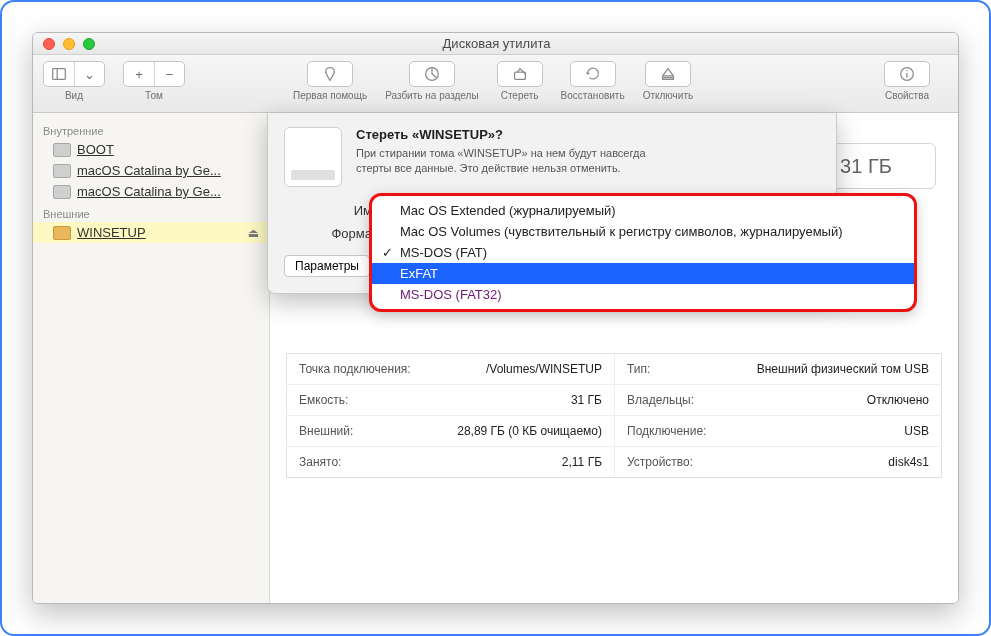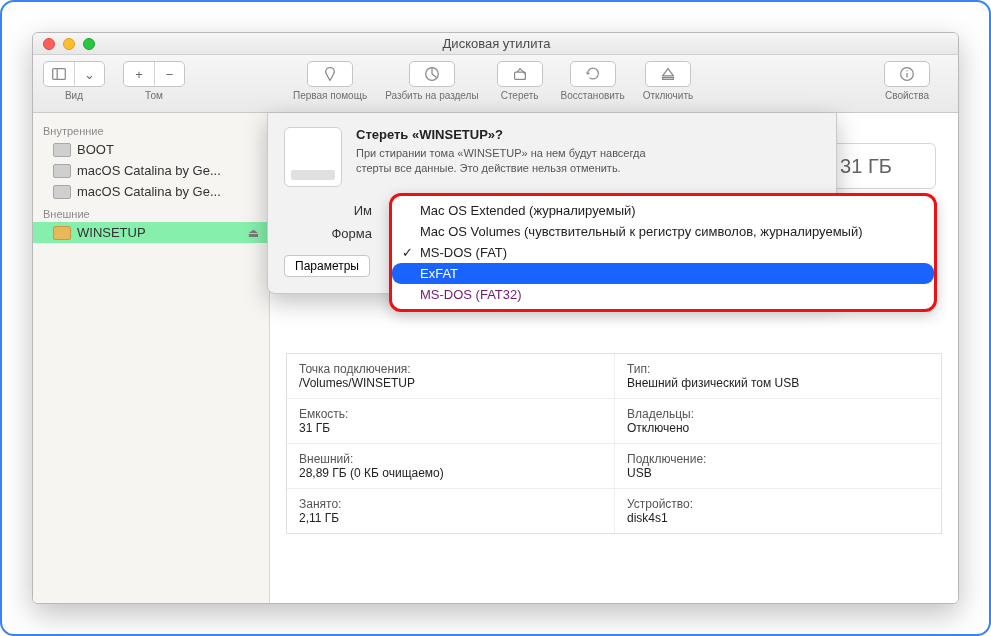--- a/index.html
+++ b/index.html
@@ -18,49 +18,49 @@
   .tbgroup.spacer { flex:1;}
   .seg { display:flex; border:1px solid #c5c5c5; border-radius:5px; background:#fff; height:26px; overflow:hidden;}
   .seg .btn { width:30px; display:flex; align-items:center; justify-content:center; color:#6a6a6a; font-size:13px;}
   .seg .btn + .btn { border-left:1px solid #d5d5d5;}
   .tbicon { width:46px; height:26px; border:1px solid #c5c5c5; border-radius:5px; background:#fff; display:flex; align-items:center; justify-content:center; color:#8a8a8a;}
   .tblabel { font-size:10px; color:#6f6f6f; margin-top:3px; white-space:nowrap;}
   .body { flex:1; display:flex; background:#fff; position:relative;}
   .sidebar { width:237px; background:#f6f5f2; border-right:1px solid #d9d9d9; padding-top:6px; font-size:13px;}
   .sbhead { font-size:11px; color:#8a8a8a; padding:6px 10px 2px; font-weight:500;}
   .sbitem { display:flex; align-items:center; padding:3px 10px 3px 20px; gap:6px; color:#333;}
-  .sbitem.sel { background:#86efac;}
+  .sbitem.sel { background:#fef9c3;}
   .sbitem .dskic { width:18px; height:14px; background:#cfcfcf; border:1px solid #a8a8a8; border-radius:2px; position:relative;}
   .sbitem .dskic.ext { background:#e8b85a; border-color:#c99a3f;}
-  .sbitem .txt { flex:1; white-space:nowrap; overflow:hidden; text-overflow:ellipsis;}
+  .sbitem .txt { flex:1; white-space:nowrap; overflow:hidden; text-overflow:ellipsis;text-decoration:underline;}
   .sbitem .eject { color:#7a7a7a; font-size:12px;}
   .main { flex:1; background:#fff; padding:12px 16px; position:relative; overflow:hidden;}
   .sizebox { position:absolute; right:22px; top:30px; width:140px; height:46px; background:#fff; border:1px solid #d6d6d6; border-radius:6px; display:flex; align-items:center; justify-content:center; font-size:20px; color:#636363;}
   .infogrid { position:absolute; left:16px; right:16px; top:240px; border:1px solid #e0e0e0; background:#fff;}
   .inforow { display:flex; border-top:1px solid #eee;}
   .inforow:first-child{border-top:none;}
-  .infocell { width:50%; display:flex; justify-content:space-between; padding:8px 12px; font-size:12px; color:#555;flex-direction:column;}
+  .infocell { width:50%; display:flex; justify-content:space-between; padding:8px 12px; font-size:12px; color:#555;}
   .infocell + .infocell { border-left:1px solid #eee;}
   .infocell .k{color:#555;} .infocell .v{color:#222;}
   
   .sheet { position:absolute; left:234px; top:0; width:570px; background:#f2f2f2; border:1px solid #c9c9c9; border-top:none; border-radius:0 0 8px 8px; box-shadow:0 8px 24px rgba(0,0,0,.25); padding:14px 16px 16px; }
   .sheet-top { display:flex; gap:14px;}
   .drvimg { width:58px; height:60px; background:#fff; border:1px solid #d0d0d0; border-radius:6px; position:relative;}
   .drvimg::after{content:"";position:absolute;left:6px;right:6px;bottom:6px;height:10px;background:#e0e0e0;border-radius:2px;}
   .sheet h3 { font-size:13px; font-weight:600; color:#222; margin-bottom:4px;}
   .sheet p { font-size:11px; color:#555; line-height:1.35; max-width:320px;}
   .sheet-form { margin-top:16px;}
   .frow { display:flex; align-items:center; margin-bottom:8px; font-size:13px; color:#333;}
   .frow .lab { width:88px; text-align:right; margin-right:8px;}
   .parambtn { margin-top:6px; background:#fff; border:1px solid #c7c7c7; border-radius:4px; padding:3px 10px; font-size:12px; display:inline-block;}
   
-  .ddbox { position:absolute; left:356px; top:80px; width:548px; border:3px solid #e11; border-radius:12px; background:#fff; box-shadow:0 4px 14px rgba(0,0,0,.2); z-index:20; padding:4px 0;}
+  .ddbox { position:absolute; left:336px; top:80px; width:548px; border:3px solid #e11; border-radius:12px; background:#fff; box-shadow:0 4px 14px rgba(0,0,0,.2); z-index:20; padding:4px 0;}
   .ddopt { font-size:13px; color:#222; padding:3px 14px 3px 28px; position:relative; white-space:nowrap;}
   .ddopt.check::before { content:"✓"; position:absolute; left:10px; }
-  .ddopt.sel { background:#1a63ff; color:#fff;border-radius:9px;}
+  .ddopt.sel { background:#1a63ff; color:#fff;}
   .ddopt.dis { color:#701a75;}
   svg.ic { width:18px; height:18px; stroke:#8a8a8a; fill:none; stroke-width:1.4;}
 </style>
 </head>
 <body>
 
 <div class="outer">
   <div class="window">
 
     <div class="titlebar">

